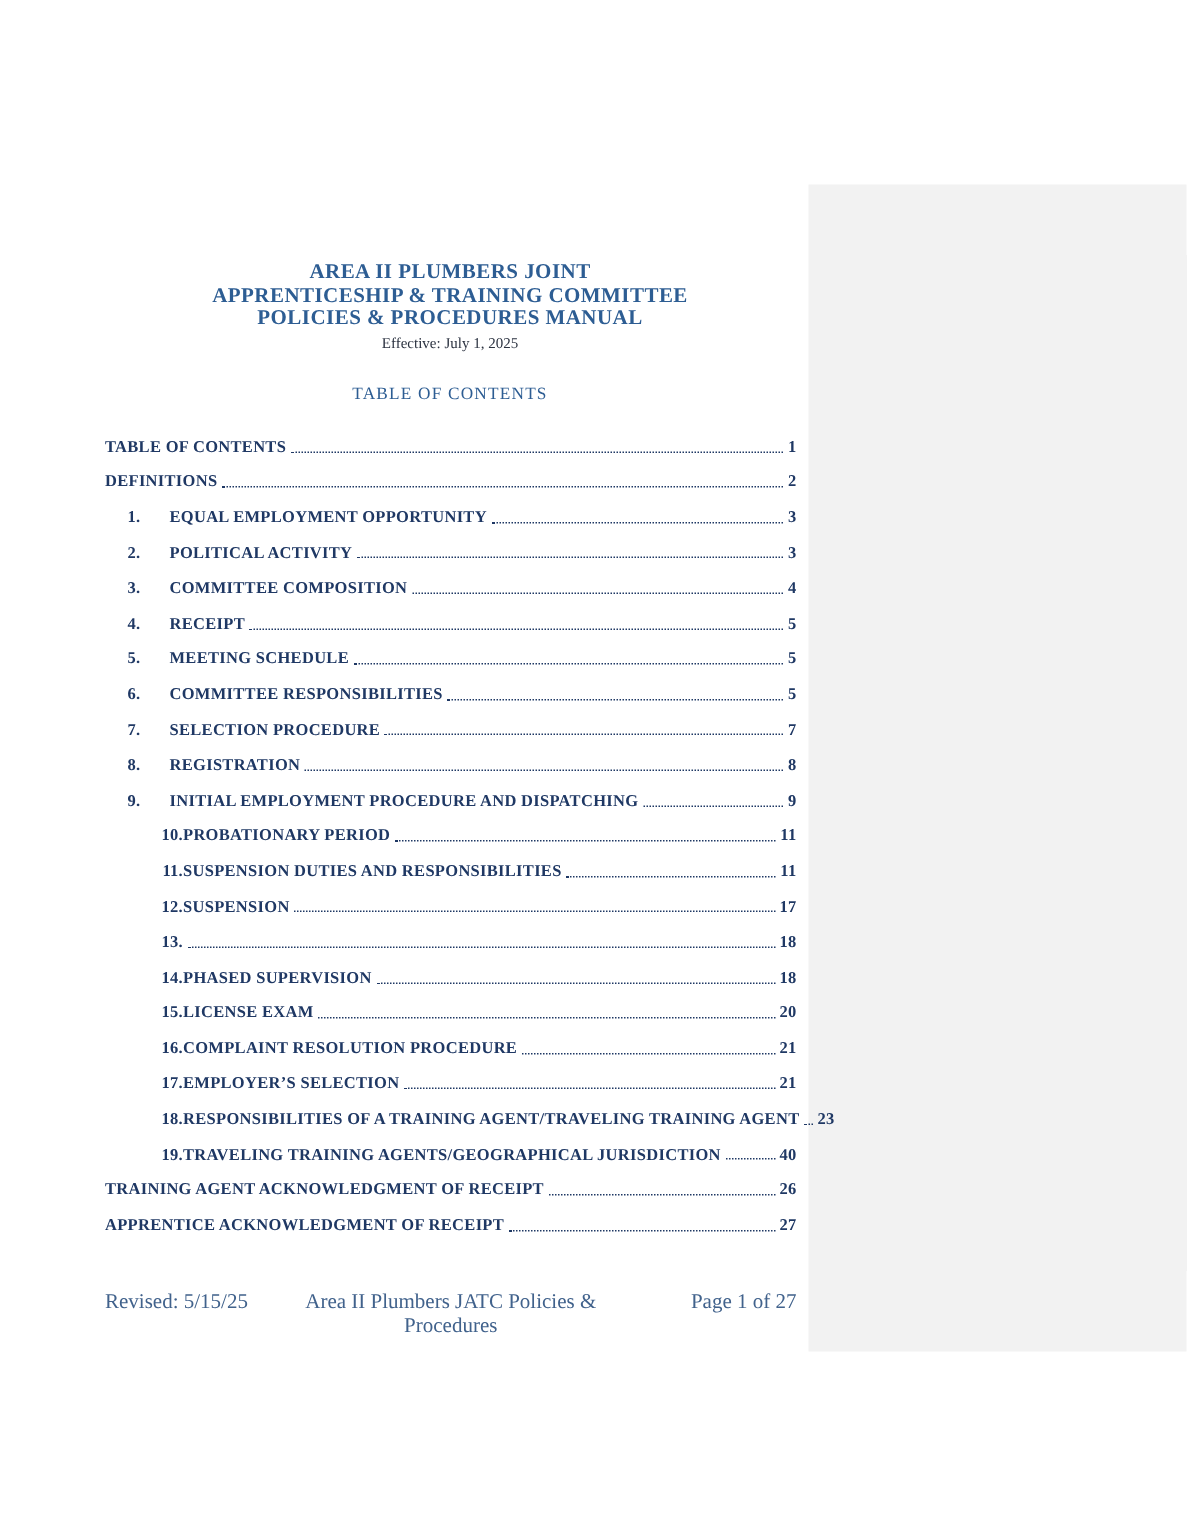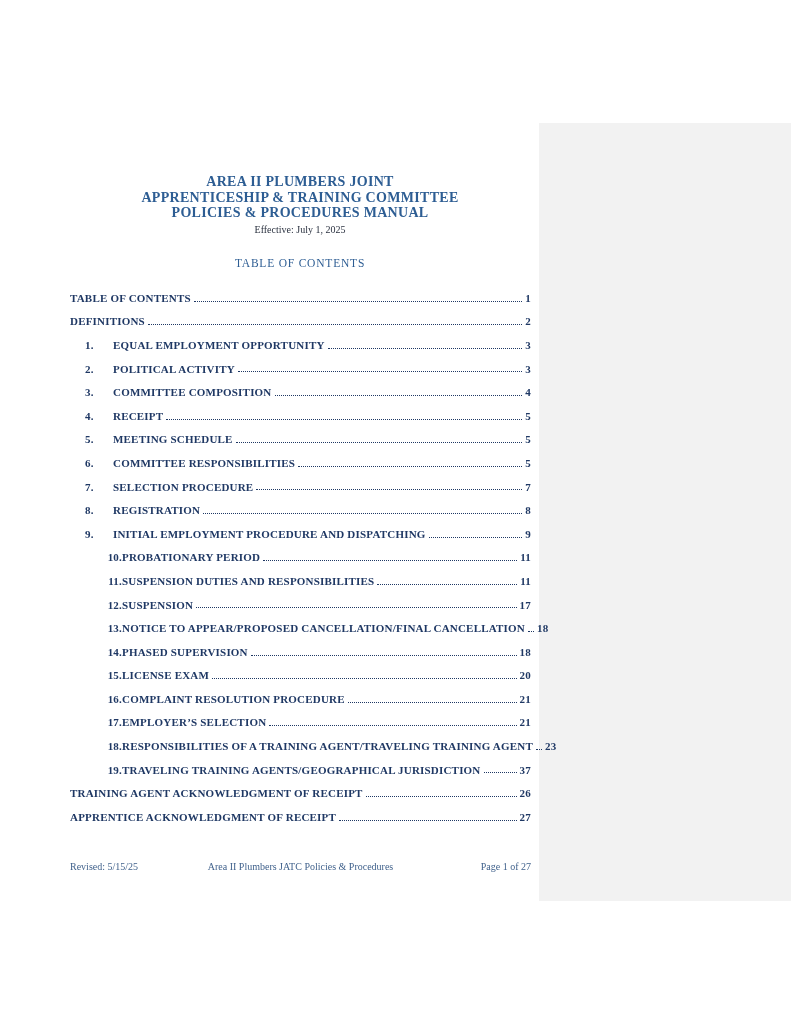--- a/index.html
+++ b/index.html
@@ -72,21 +72,21 @@
     height: 0;
     align-self: flex-end;
     margin-bottom: 8px;
   }
   .toc-row .pg { flex: none; text-align: right; }
   .footer {
     position: absolute;
     left: 70px; top: 861px; width: 461px;
     display: flex;
     align-items: flex-start;
-    font-size: 10px;
+    font-size: 14px;
     color: #41628c;
   }
   .footer .f-left  { flex: 1; text-align: left; }
   .footer .f-mid   { flex: 2; text-align: center; }
   .footer .f-right { flex: 1; text-align: right; }
 </style>
 </head>
 <body>
 
 <div class="page">
@@ -180,21 +180,20 @@
         <span class="pg">11</span>
       </div>
       <div class="toc-row lvl2">
         <span class="num">12.</span>
         <span class="lbl">SUSPENSION</span>
         <span class="leader"></span>
         <span class="pg">17</span>
       </div>
       <div class="toc-row lvl2">
         <span class="num">13.</span>
-        <span class="lbl">NOTICE TO APPEAR/PROPOSED CANCELLATION/FINAL CANCELLATION</span>
         <span class="leader"></span>
         <span class="pg">18</span>
       </div>
       <div class="toc-row lvl2">
         <span class="num">14.</span>
         <span class="lbl">PHASED SUPERVISION</span>
         <span class="leader"></span>
         <span class="pg">18</span>
       </div>
       <div class="toc-row lvl2">
@@ -218,21 +217,21 @@
       <div class="toc-row lvl2">
         <span class="num">18.</span>
         <span class="lbl">RESPONSIBILITIES OF A TRAINING AGENT/TRAVELING TRAINING AGENT</span>
         <span class="leader"></span>
         <span class="pg">23</span>
       </div>
       <div class="toc-row lvl2">
         <span class="num">19.</span>
         <span class="lbl">TRAVELING TRAINING AGENTS/GEOGRAPHICAL JURISDICTION</span>
         <span class="leader"></span>
-        <span class="pg">37</span>
+        <span class="pg">40</span>
       </div>
       <div class="toc-row lvl0">
         <span class="lbl">TRAINING AGENT ACKNOWLEDGMENT OF RECEIPT</span>
         <span class="leader"></span>
         <span class="pg">26</span>
       </div>
       <div class="toc-row lvl0">
         <span class="lbl">APPRENTICE ACKNOWLEDGMENT OF RECEIPT</span>
         <span class="leader"></span>
         <span class="pg">27</span>

